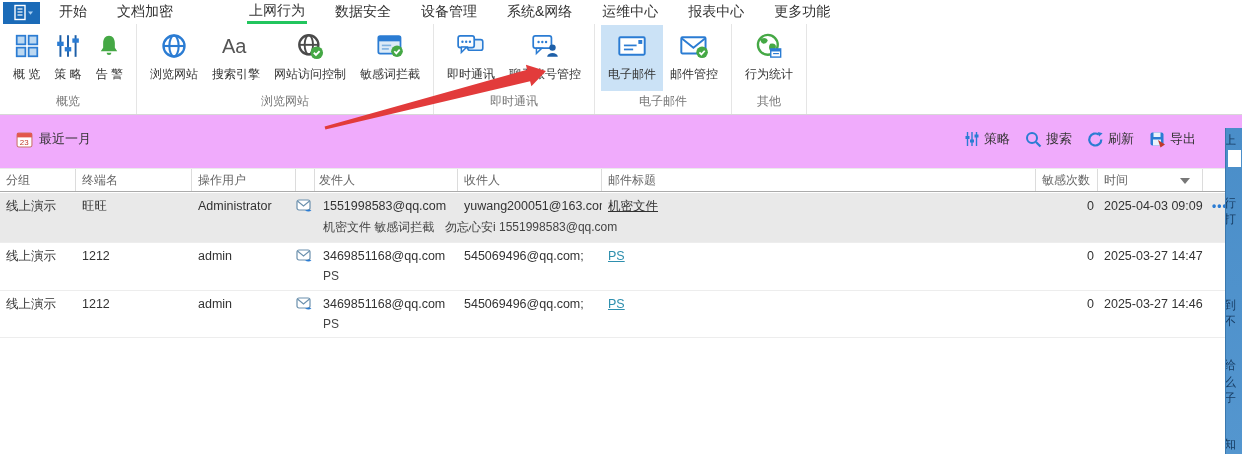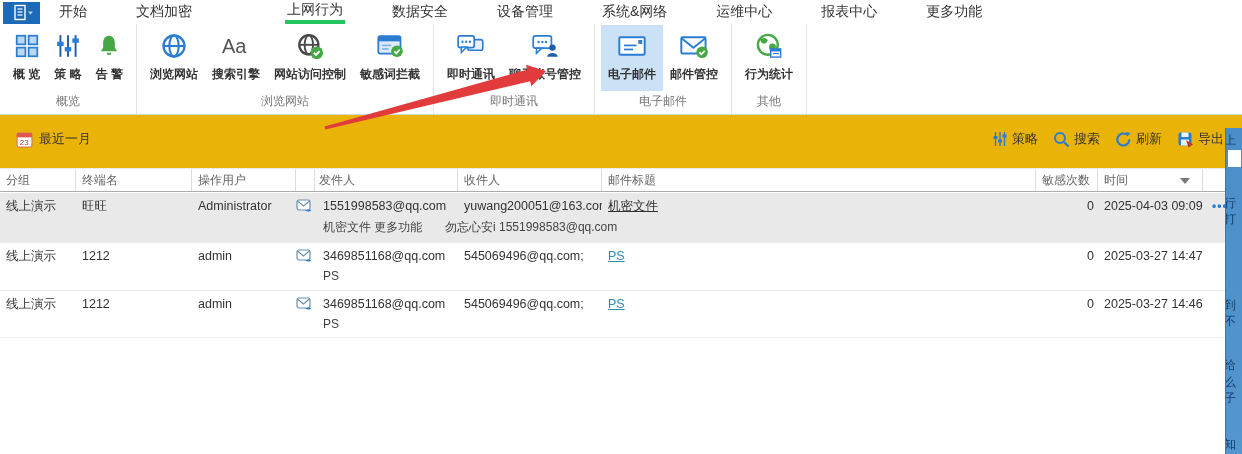--- a/index.html
+++ b/index.html
@@ -3,42 +3,42 @@
 <meta charset="utf-8">
 <style>
   html,body{margin:0;padding:0;background:#fff;}
   *{box-sizing:border-box;}
   body{font-family:"Liberation Sans","DejaVu Sans",sans-serif;}
   #app{position:relative;width:1242px;height:454px;background:#fff;overflow:hidden;}
 
   
   .menubar{position:absolute;left:0;top:0;width:1242px;height:24px;display:flex;align-items:center;background:#fff;}
   .appbtn{width:37px;height:22px;margin:1px 0 0 3px;background:#1b6bb8;display:flex;align-items:center;justify-content:center;cursor:pointer;}
-  .tabs{display:flex;align-items:flex-end;margin-left:17px;gap:45px;height:100%;}
+  .tabs{display:flex;align-items:center;margin-left:17px;gap:26px;height:100%;}
   .mtab{font-size:14px;color:#333;line-height:21px;padding:1px 2px 2px 2px;cursor:pointer;white-space:nowrap;}
   .mtab.active{border-bottom:4px solid #22c55e;padding-bottom:0;margin-left:46px;}
 
   
   .ribbon{position:absolute;left:0;top:24px;width:1242px;height:91px;background:#fff;border-bottom:1px solid #d7d7d7;display:flex;}
   .rgroup{display:flex;flex-direction:column;border-right:1px solid #e5e5e5;padding:0 2px;}
   .ritems{display:flex;align-items:stretch;height:67px;padding:1px 4px 0 4px;}
   .ritem{display:flex;flex-direction:column;align-items:center;justify-content:flex-start;padding:4px 7px 0 7px;cursor:pointer;}
   .ritem.hl{background:#cbe2f6;}
   .ricon{height:34px;display:flex;align-items:center;justify-content:center;}
-  .rlabel{font-size:12px;color:#333;white-space:nowrap;margin-top:3px;font-weight:bold;}
+  .rlabel{font-size:12px;color:#333;white-space:nowrap;margin-top:3px;}
   .gcap{height:22px;line-height:20px;text-align:center;font-size:12px;color:#777;}
 
   
   .arrow-overlay{position:absolute;left:0;top:0;width:1242px;height:150px;pointer-events:none;z-index:40;}
 
   
-  .toolbar{position:absolute;left:0;top:115px;width:1242px;height:53px;background:#eab308;}
+  .toolbar{position:absolute;left:0;top:115px;width:1242px;height:53px;background:#f0abfc;}
   .datefilter{position:absolute;left:16px;top:15px;display:flex;align-items:center;gap:6px;cursor:pointer;}
   .datefilter .dlabel{font-size:13px;color:#333;}
-  .tactions{position:absolute;right:18px;top:15px;display:flex;align-items:center;gap:15px;}
+  .tactions{position:absolute;right:46px;top:15px;display:flex;align-items:center;gap:15px;}
   .taction{display:flex;align-items:center;gap:4px;cursor:pointer;}
   .taction .tlabel{font-size:13px;color:#333;}
 
   
   .tgrid{display:grid;grid-template-columns:76px 116px 104px 17px 145px 144px 434px 62px 105px 39px;}
   .thead{position:absolute;left:0;top:168px;width:1242px;height:24px;border-top:1px solid #ebebeb;border-bottom:1px solid #ababab;background:#fff;}
   .th{font-size:12px;color:#666;line-height:22px;padding:0 12px 0 6px;border-right:1px solid #dcdcdc;overflow:hidden;white-space:nowrap;position:relative;cursor:pointer;}
   .th:last-child{border-right:none;}
   .caret{position:absolute;right:12px;top:9px;width:0;height:0;border-left:5px solid transparent;border-right:5px solid transparent;border-top:6px solid #777;}
   .tbody{position:absolute;left:0;top:193px;width:1090px;border-radius:14px;}
@@ -339,21 +339,21 @@
             <path d="M9,11.5 q3.5,2 6.5,0 l-2.6,-1 Z" fill="#2b7cd3"></path>
           </svg>
         </div>
         <div class="td sender">1551998583@qq.com</div>
         <div class="td">yuwang200051@163.com;</div>
         <div class="td"><span class="subject-dark">机密文件</span></div>
         <div class="td count">0</div>
         <div class="td">2025-04-03 09:09:22</div>
         <div class="td more">•••</div>
       </div>
-      <span class="l2" style="left:323px;">机密文件 更多功能</span>
+      <span class="l2" style="left:323px;">机密文件 敏感词拦截</span>
       <span class="l2" style="left:445px;">勿忘心安i 1551998583@qq.com</span>
     </div>
 
     <div class="trow" style="height:48px;">
       <div class="rline1 tgrid">
         <div class="td">线上演示</div>
         <div class="td">1212</div>
         <div class="td">admin</div>
         <div class="td mailicon-cell">
           <svg width="17" height="15" viewBox="0 0 17 15">

